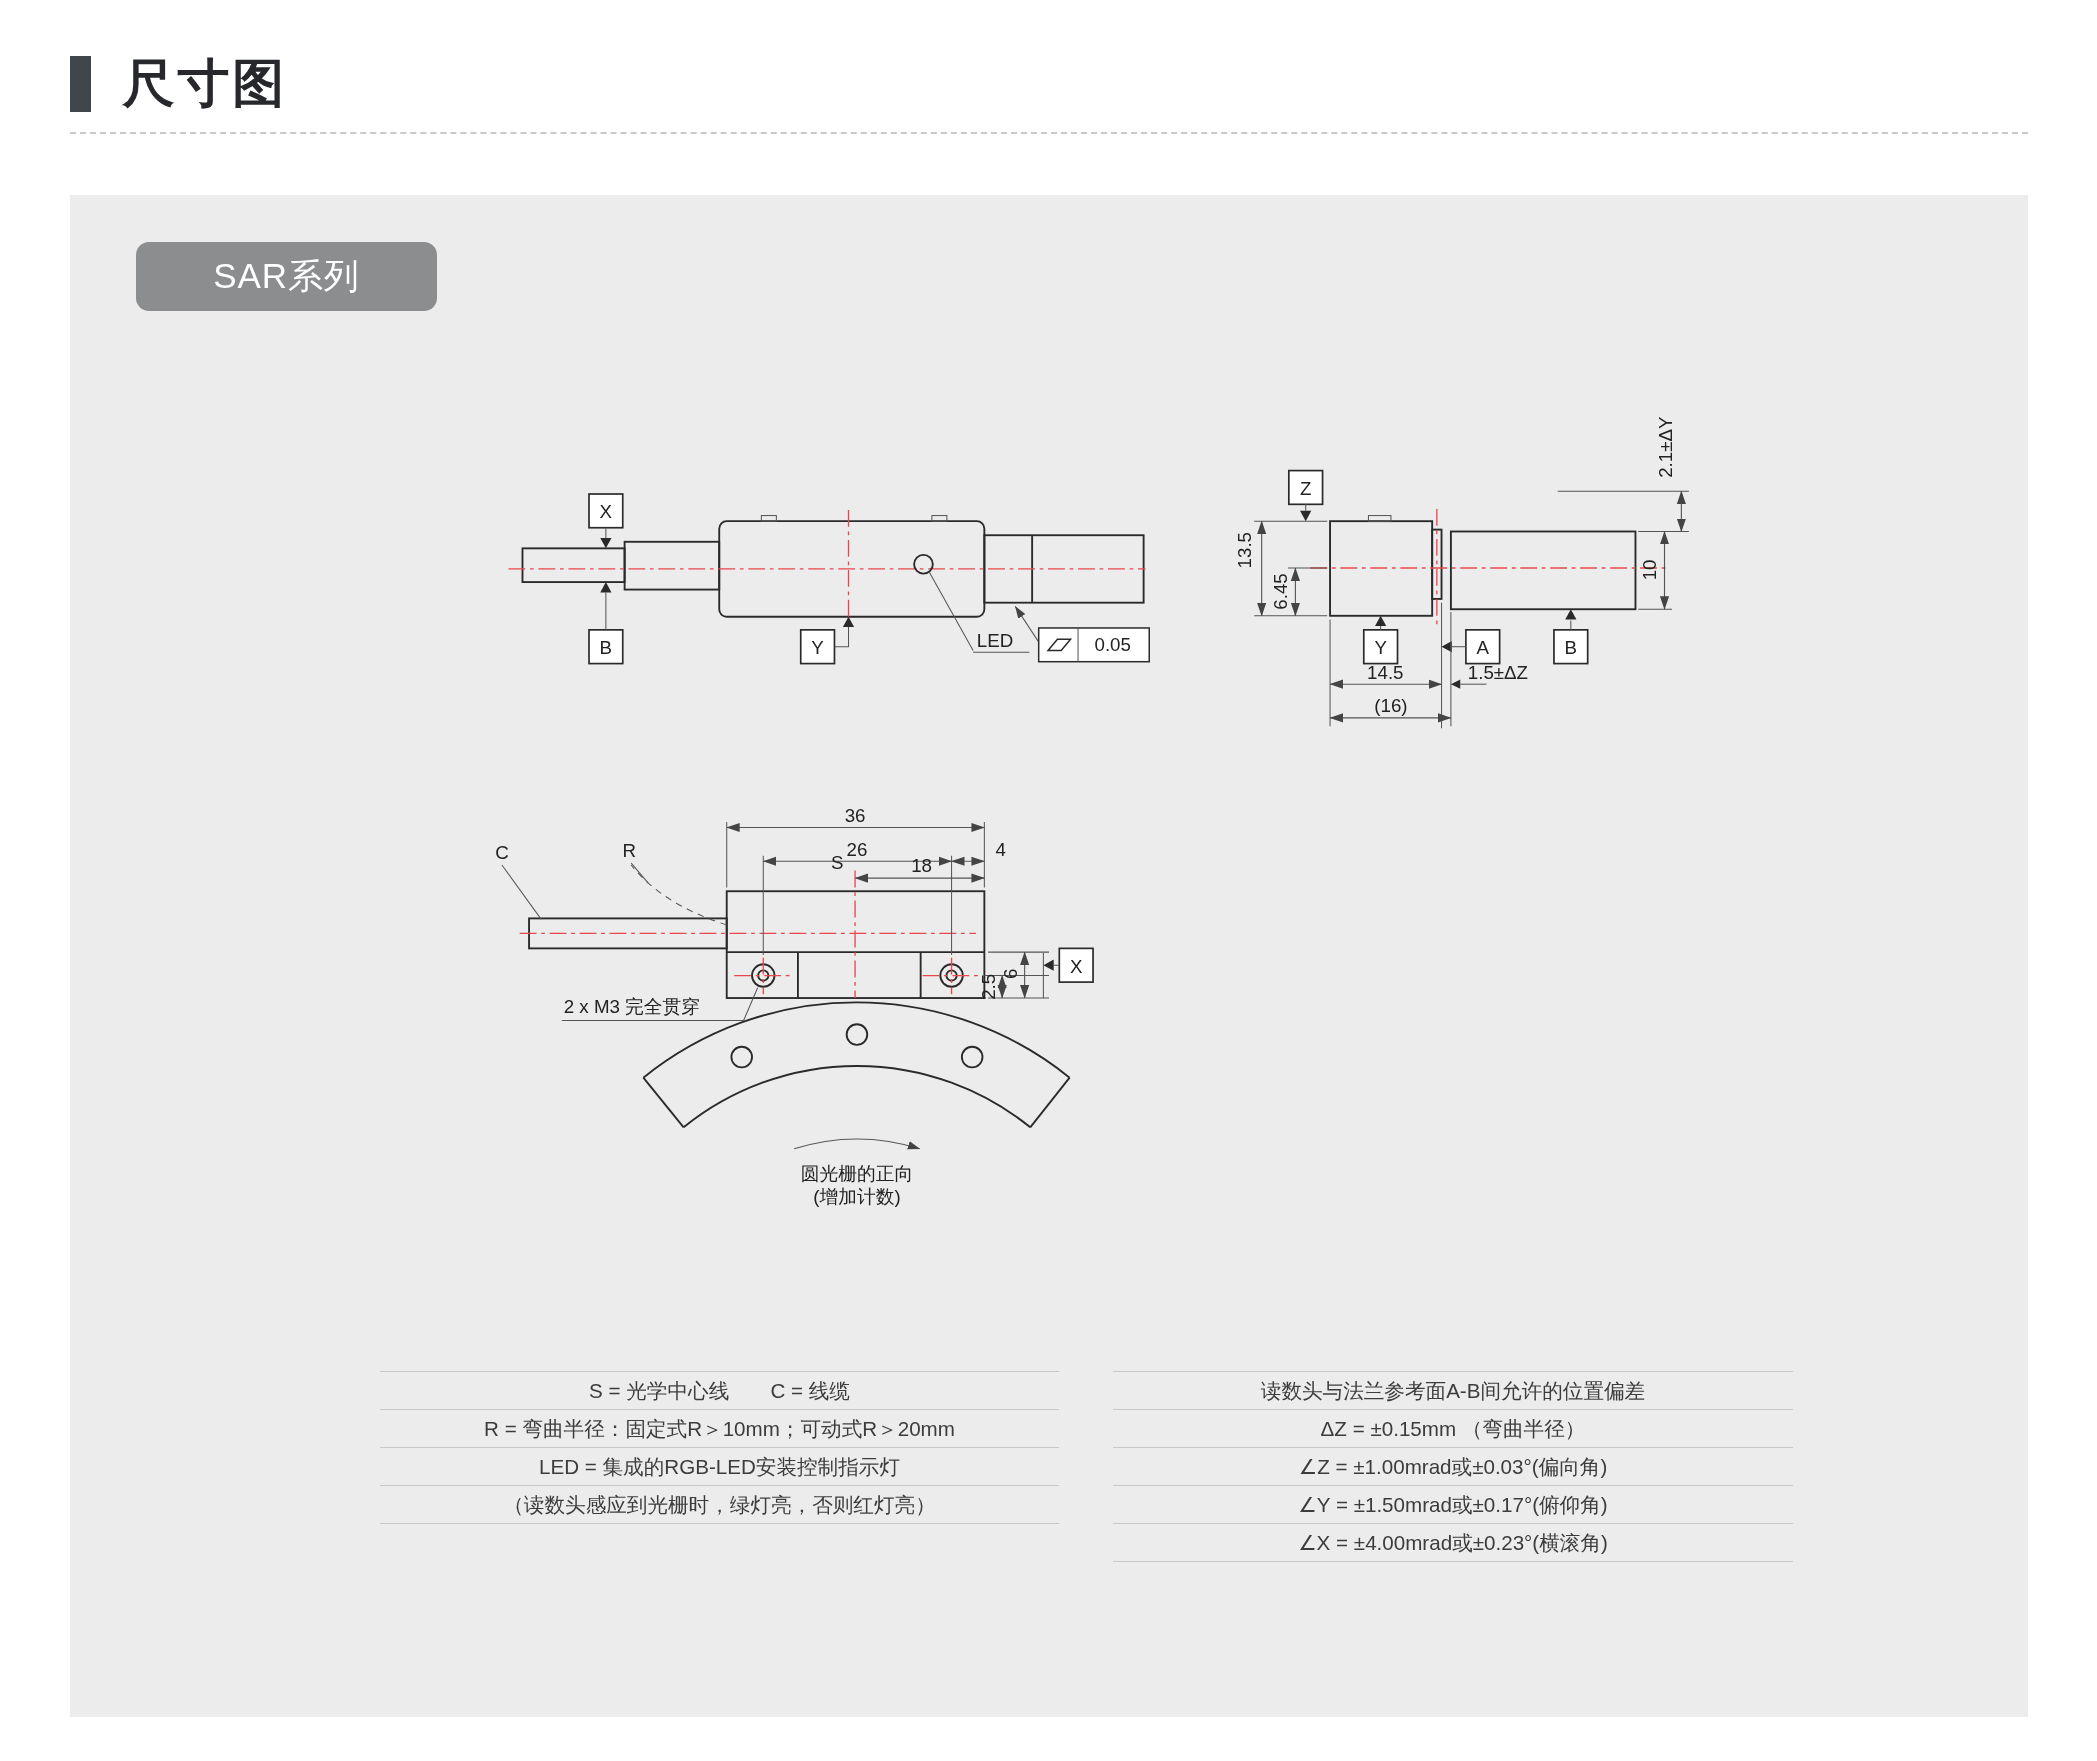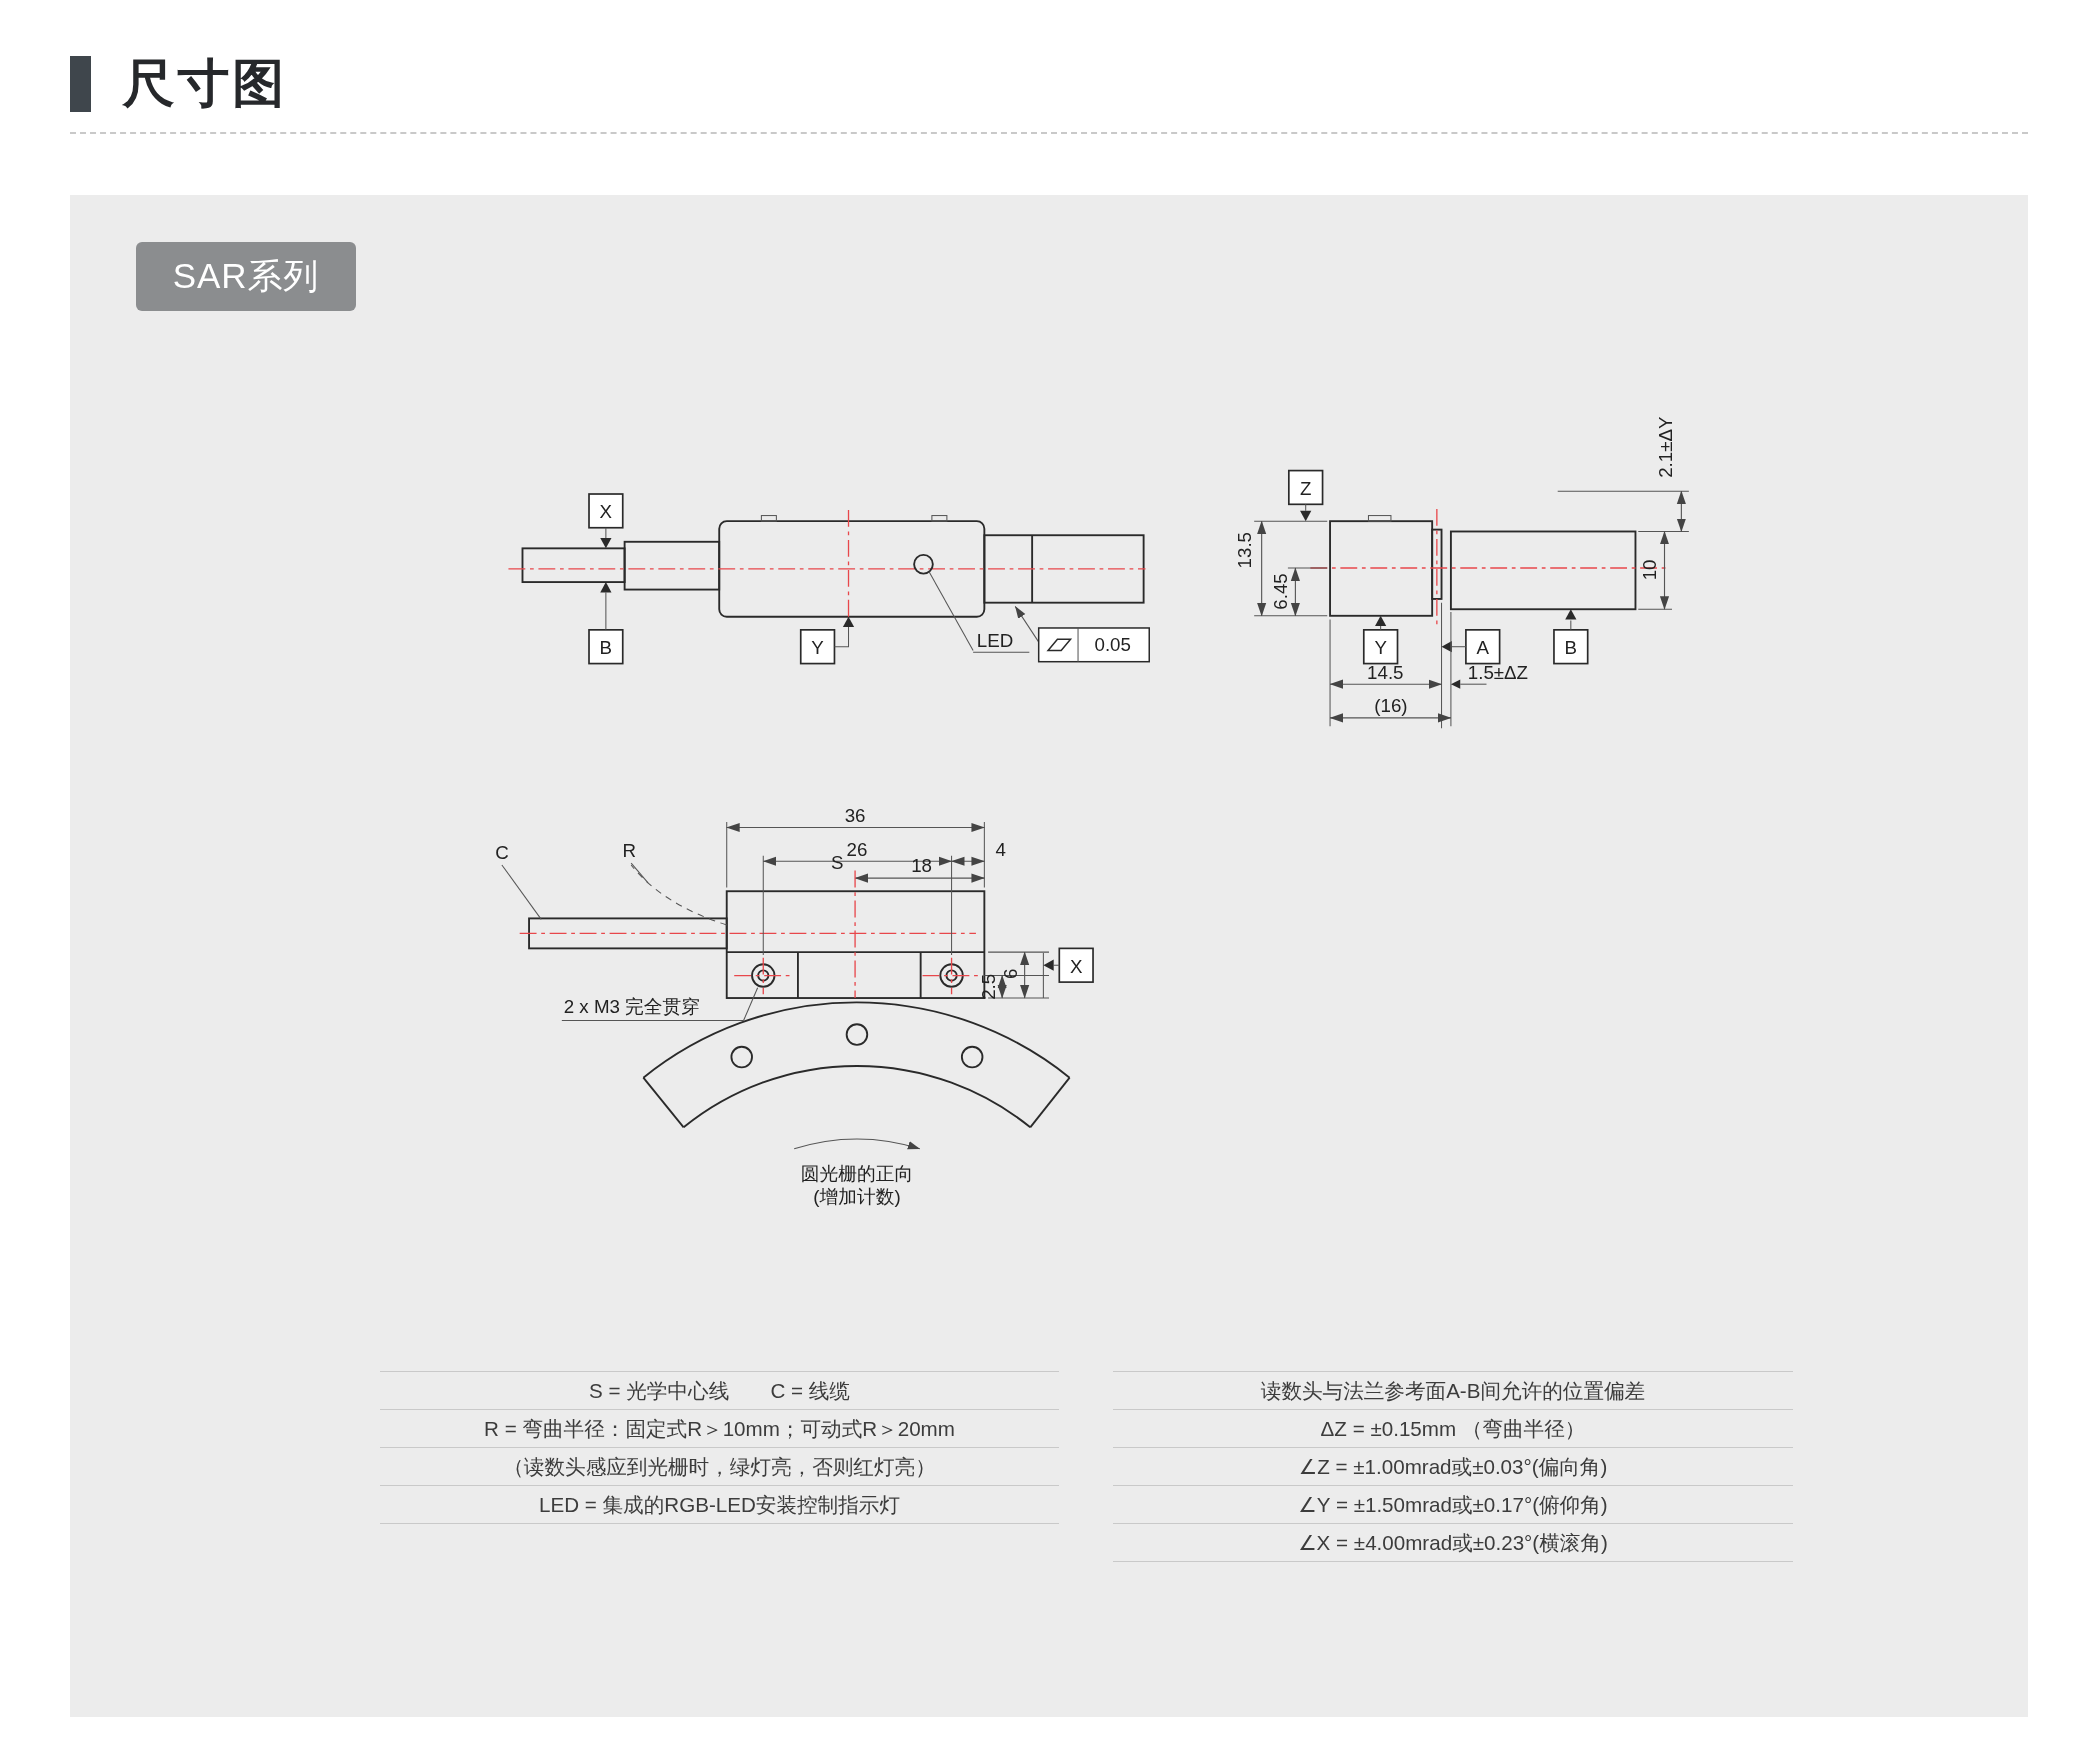--- a/index.html
+++ b/index.html
@@ -8,23 +8,23 @@
   .page { position:relative; width:2098px; height:1761px; background:#fff; overflow:hidden; }
 
   header { position:absolute; left:70px; top:49px; display:flex; align-items:center; gap:32px; }
   .accent-bar { width:20.6px; height:56px; background:#3f464c; }
   h1 { font-size:52px; font-weight:bold; color:#26282b; letter-spacing:2.8px; }
 
   .dashed-sep { position:absolute; left:70px; top:132px; width:1958px; border-top:2.8px dashed #c9c9c9; }
 
   .panel { position:absolute; left:70px; top:195px; width:1958px; height:1522px; background:#ececec; }
 
-  .series-badge { position:absolute; left:66px; top:47px; width:220px; height:69px; background:#8b8d8f;
+  .series-badge { position:absolute; left:66px; top:47px; width:301px; height:69px; background:#8b8d8f;
     color:#ffffff; font-size:35px; letter-spacing:0.9px; display:flex; align-items:center; justify-content:center;
-    border-radius:6px; }
+    border-radius:13px; }
 
   svg.drawing { position:absolute; left:0; top:0; }
   svg text { font-family:"Liberation Sans","DejaVu Sans",sans-serif; font-size:20px; fill:#222; }
   .ol   { stroke:#2a2a2a; stroke-width:2; fill:none; }
   .thin { stroke:#555; stroke-width:1.1; fill:none; }
   .dim  { stroke:#555; stroke-width:1.2; fill:none; marker-start:url(#ar); marker-end:url(#ar); }
   .red  { stroke:#e8474b; stroke-width:1.4; fill:none; stroke-dasharray:18 5 4 5; }
   .dbox { fill:#ffffff; stroke:#2a2a2a; stroke-width:1.8; }
   .cbox { fill:#ffffff; stroke:#2a2a2a; stroke-width:1.6; }
   .sym  { fill:none; stroke:#2a2a2a; stroke-width:1.6; }
@@ -219,22 +219,22 @@
         <circle class="ol" cx="516" cy="261" r="11"></circle>
         <path class="thin" d="M 326 359 A 217 217 0 0 1 460 359" stroke-width="1.6" marker-end="url(#ar)"></path>
         <text x="393" y="392" text-anchor="middle">圆光栅的正向</text>
         <text x="393" y="417" text-anchor="middle">(增加计数)</text>
       </g>
     </svg>
 
     <div class="legend legend-left">
       <div class="legend-row">S = 光学中心线　　C = 线缆</div>
       <div class="legend-row">R = 弯曲半径：固定式R＞10mm；可动式R＞20mm</div>
+      <div class="legend-row">LED = 集成的RGB-LED安装控制指示灯</div>
       <div class="legend-row">（读数头感应到光栅时，绿灯亮，否则红灯亮）</div>
-      <div class="legend-row">LED = 集成的RGB-LED安装控制指示灯</div>
     </div>
 
     <div class="legend legend-right">
       <div class="legend-row">读数头与法兰参考面A-B间允许的位置偏差</div>
       <div class="legend-row">ΔZ = ±0.15mm （弯曲半径）</div>
       <div class="legend-row">∠Z = ±1.00mrad或±0.03°(偏向角)</div>
       <div class="legend-row">∠Y = ±1.50mrad或±0.17°(俯仰角)</div>
       <div class="legend-row">∠X = ±4.00mrad或±0.23°(横滚角)</div>
     </div>
 

